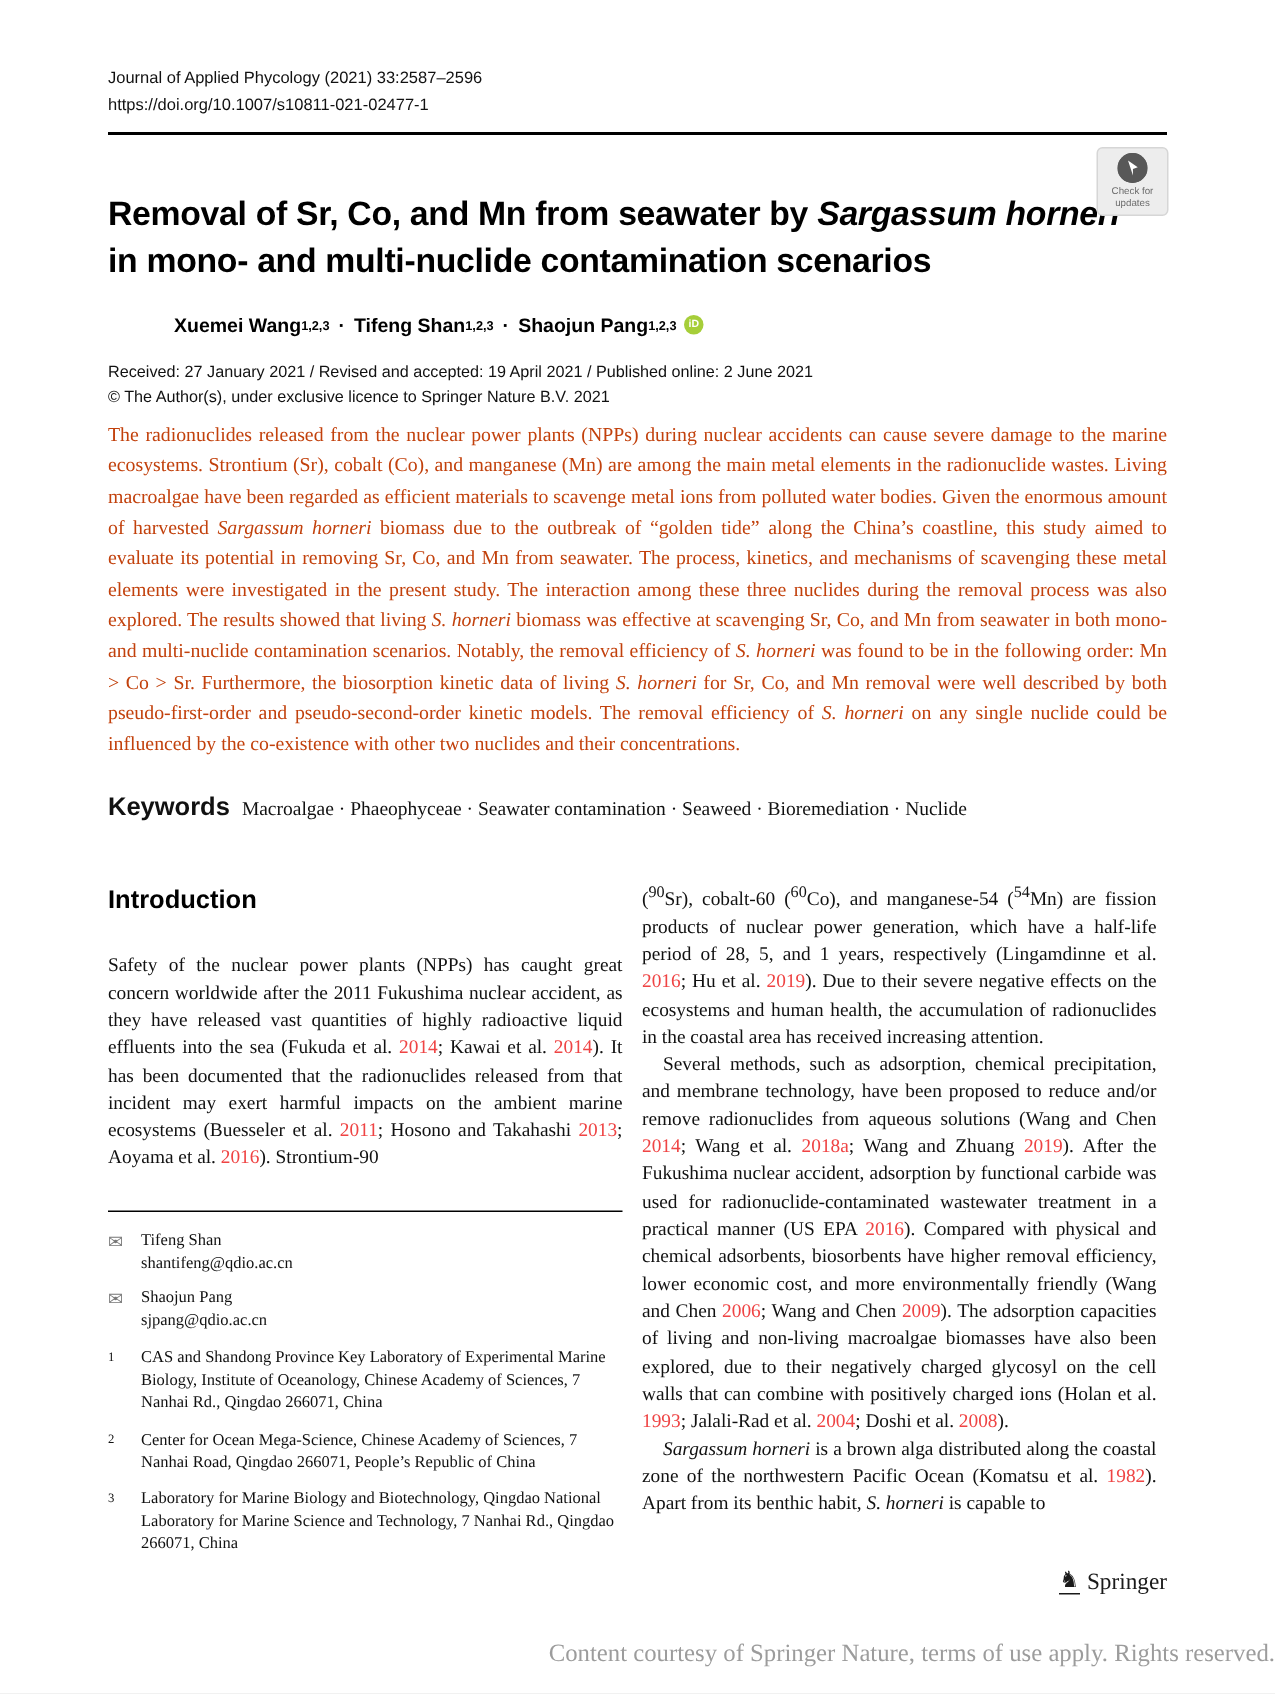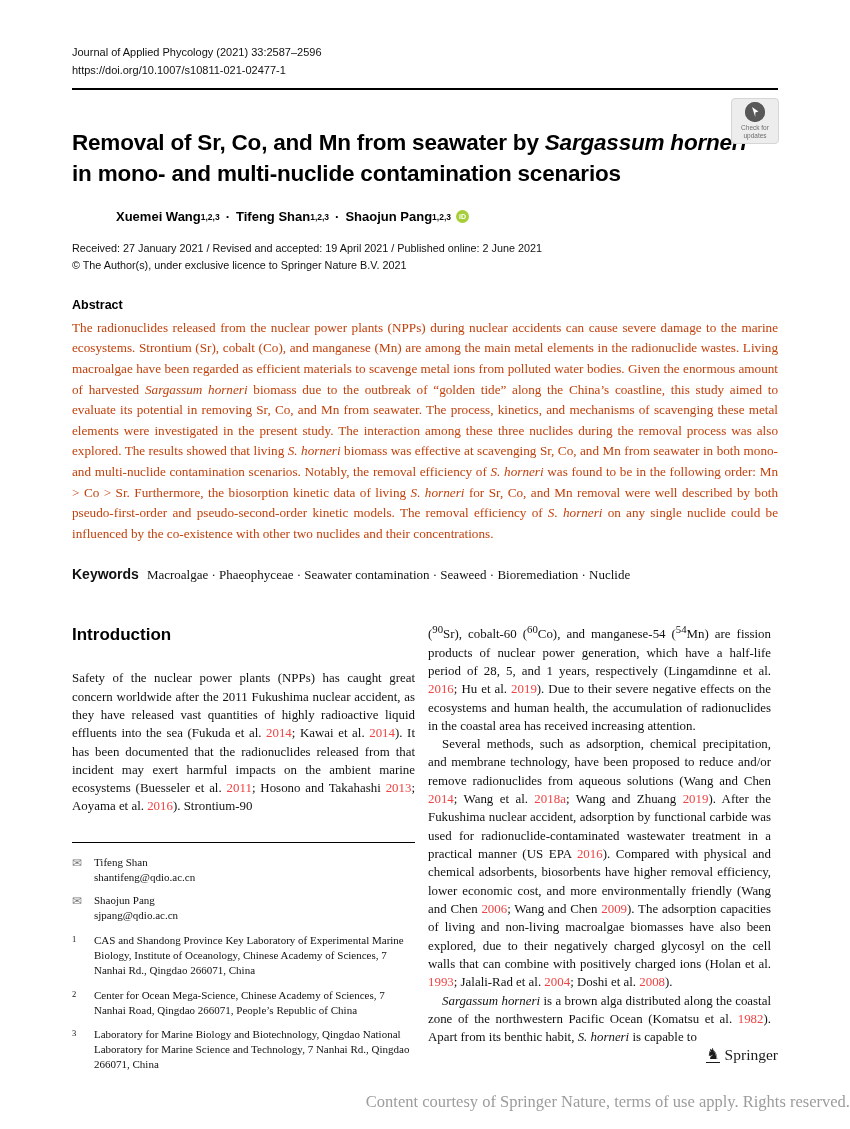--- a/index.html
+++ b/index.html
@@ -35,21 +35,21 @@
   .authors sup{font-size:8.5px;font-weight:bold;}
   .author-sep{margin:0 6px;font-weight:bold;}
   .orcid{display:inline-flex;width:13px;height:13px;border-radius:50%;background:#a6ce39;color:#fff;
     font-family:"Liberation Sans", sans-serif;font-size:7px;font-weight:bold;align-items:center;justify-content:center;margin-left:5px;cursor:pointer;}
   
   .dates{font-family:"Liberation Sans", sans-serif;font-size:10.8px;line-height:1.55;margin-top:16px;color:#111;}
   
   .abs-head{font-family:"Liberation Sans", sans-serif;font-weight:bold;font-size:12.5px;margin-top:24px;color:#000;}
   .abs-body{font-size:13.2px;line-height:1.56;text-align:justify;margin-top:6px;color:#c2410c;}
   .keywords{font-size:13px;margin-top:22px;color:#111;}
-  .kw-label{font-family:"Liberation Sans", sans-serif;font-weight:bold;font-size:14px;margin-right:8px;text-align:right;}
+  .kw-label{font-family:"Liberation Sans", sans-serif;font-weight:bold;font-size:17px;margin-right:8px;text-align:right;}
   
   .columns{display:flex;gap:13px;margin-top:42px;}
   .col{width:343px;}
   .intro-head{font-family:"Liberation Sans", sans-serif;font-weight:bold;font-size:17px;color:#000;margin:0 0 24px 0;}
   .body-par{font-size:12.9px;line-height:1.42;text-align:justify;margin:0;color:#111;}
   .body-par.indent{text-indent:14px;font-family:Liberation Serif, serif;}
   .body-par + .body-par{margin-top:0;}
   sup{line-height:0;}
   .link{color:#ef4444;cursor:pointer;}
   
@@ -104,21 +104,20 @@
     <span>Shaojun Pang</span>
       <sup>1,2,3</sup>
     <span class="orcid">iD</span>
   </div>
 
   <div class="dates">
     <div>Received: 27 January 2021 / Revised and accepted: 19 April 2021 / Published online: 2 June 2021</div>
     <div>© The Author(s), under exclusive licence to Springer Nature B.V. 2021</div>
   </div>
 
-  <div class="abs-head">Abstract</div>
   <div class="abs-body">The radionuclides released from the nuclear power plants (NPPs) during nuclear accidents can cause severe damage to the marine ecosystems. Strontium (Sr), cobalt (Co), and manganese (Mn) are among the main metal elements in the radionuclide wastes. Living macroalgae have been regarded as efficient materials to scavenge metal ions from polluted water bodies. Given the enormous amount of harvested <i>Sargassum horneri</i> biomass due to the outbreak of “golden tide” along the China’s coastline, this study aimed to evaluate its potential in removing Sr, Co, and Mn from seawater. The process, kinetics, and mechanisms of scavenging these metal elements were investigated in the present study. The interaction among these three nuclides during the removal process was also explored. The results showed that living <i>S. horneri</i> biomass was effective at scavenging Sr, Co, and Mn from seawater in both mono- and multi-nuclide contamination scenarios. Notably, the removal efficiency of <i>S. horneri</i> was found to be in the following order: Mn &gt; Co &gt; Sr. Furthermore, the biosorption kinetic data of living <i>S. horneri</i> for Sr, Co, and Mn removal were well described by both pseudo-first-order and pseudo-second-order kinetic models. The removal efficiency of <i>S. horneri</i> on any single nuclide could be influenced by the co-existence with other two nuclides and their concentrations.</div>
 
   <div class="keywords">
     <span class="kw-label">Keywords</span><span>Macroalgae · Phaeophyceae · Seawater contamination · Seaweed · Bioremediation · Nuclide</span>
   </div>
 
   <div class="columns">
 
     <div class="col">
       <h2 class="intro-head">Introduction</h2>

